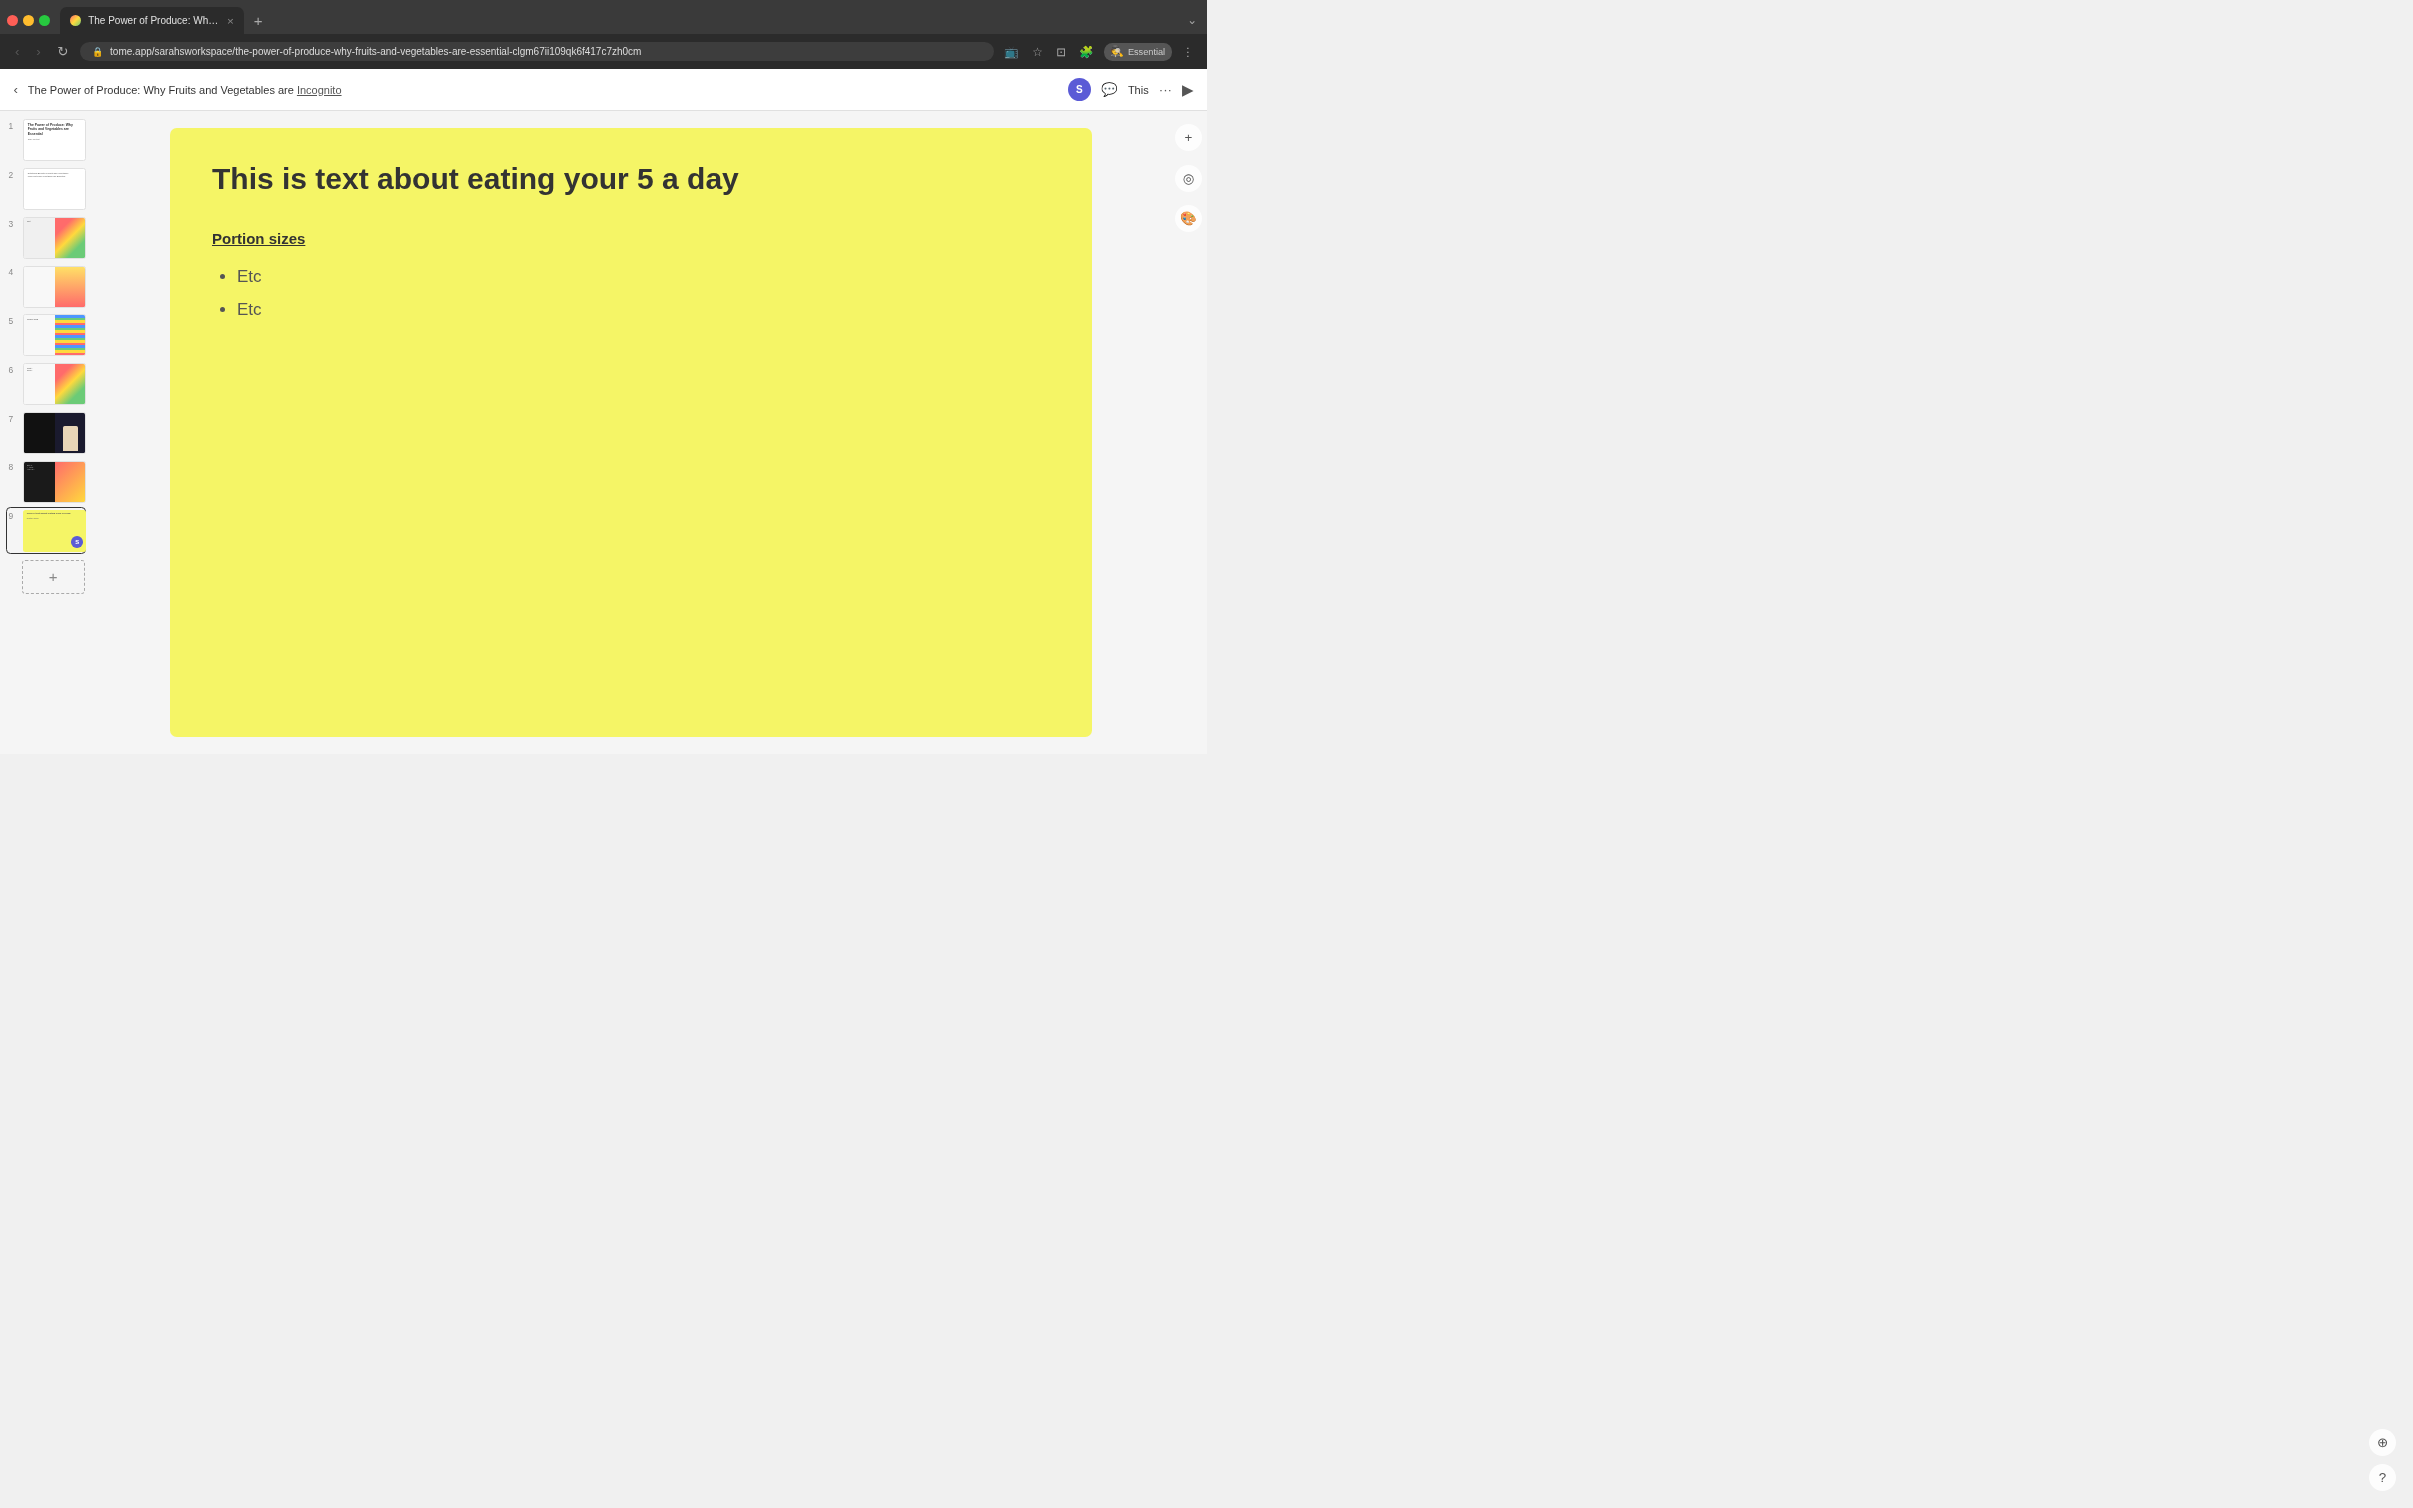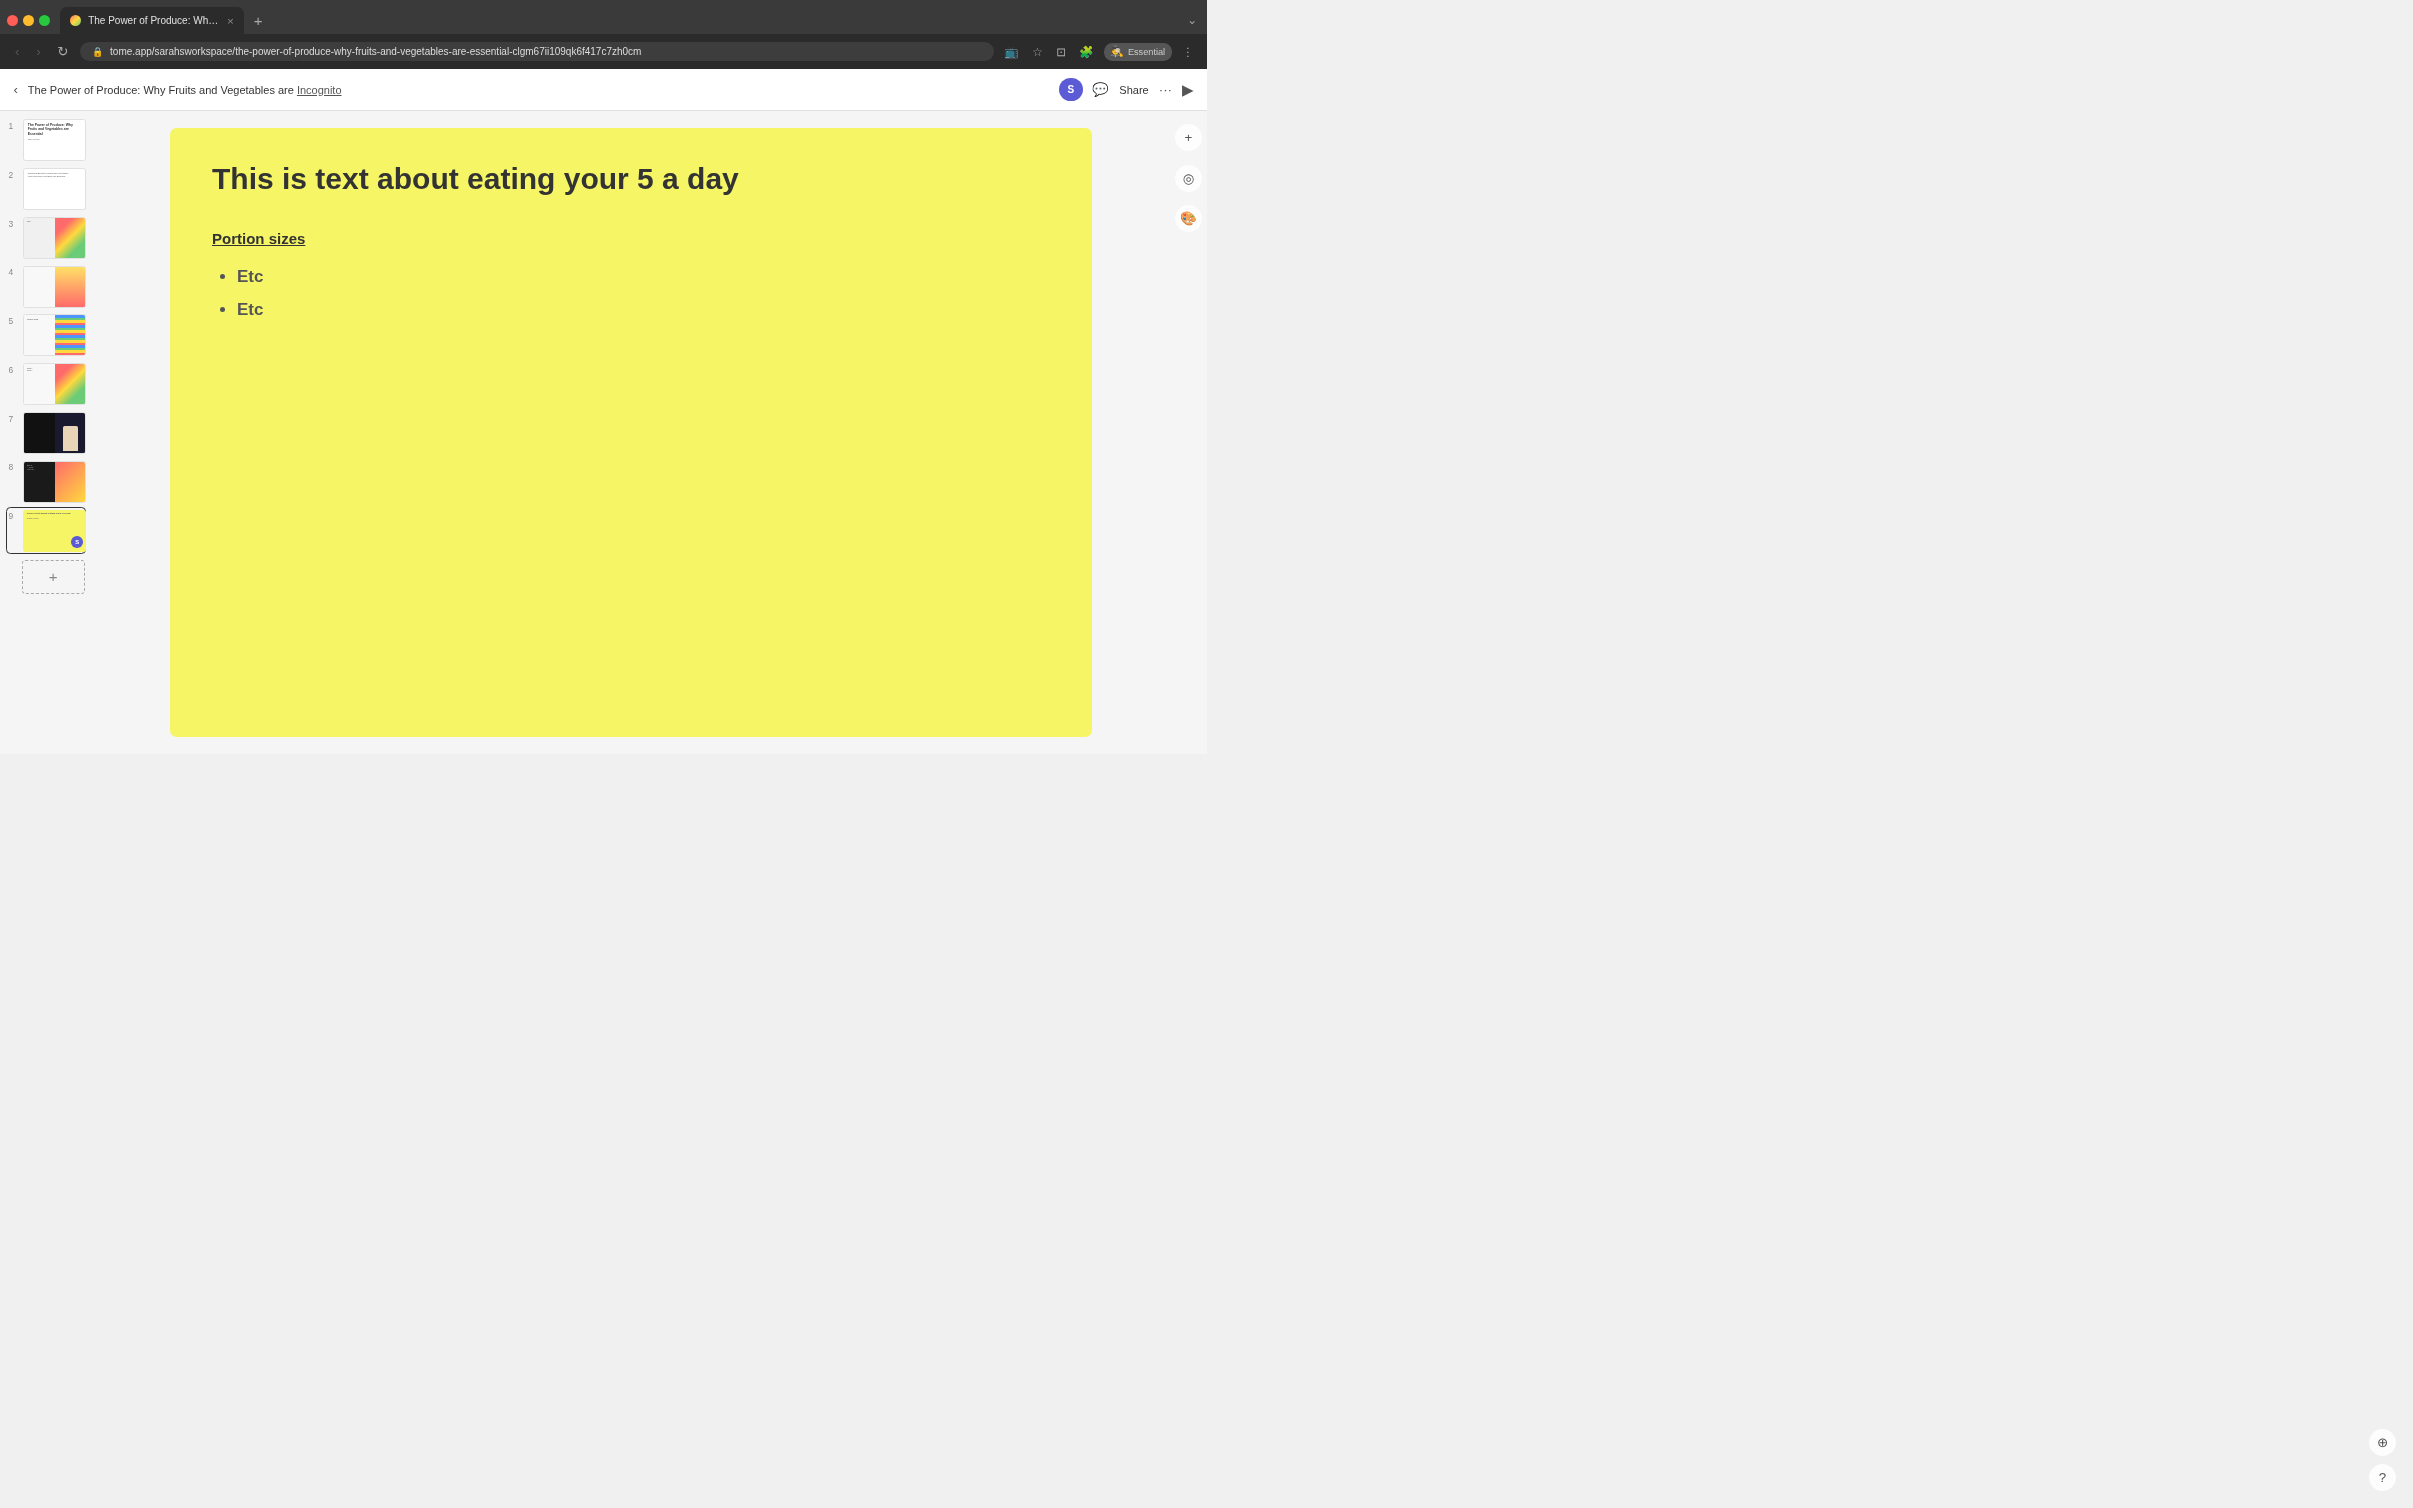--- a/index.html
+++ b/index.html
@@ -59,21 +59,21 @@
 
     .add-slide-btn { display: flex; align-items: center; justify-content: center; width: 63px; height: 34px; border: 1.3px dashed #aaa; border-radius: 3.4px; cursor: pointer; color: #888; font-size: 15px; margin: 3.4px 0 3.4px 15px; }
 
     
     .content-panel { flex: 1; display: flex; align-items: stretch; justify-content: center; overflow: hidden; padding: 17px; }
     .slide-canvas { flex: 1; background: #f5f566; border-radius: 6.7px; padding: 34px 42px; max-width: 922px; position: relative; }
 
     .slide-heading { font-size: 30px; font-weight: 700; color: #333; margin-bottom: 34px; }
     .slide-subheading { font-size: 15px; font-weight: 600; color: #333; text-decoration: underline; margin-bottom: 20px; cursor: pointer; }
     .slide-list { list-style: disc; padding-left: 25px; }
-    .slide-list li { font-size: 17px; font-weight: 700; color: #555; margin-bottom: 13.4px; }
+    .slide-list li { font-size: 17px; font-weight: 400; color: #555; margin-bottom: 13.4px; }
 
     
     .right-toolbar { width: 37px; display: flex; flex-direction: column; align-items: center; padding: 13.4px 0; gap: 13.4px; background: transparent; }
     .rt-btn { width: 27px; height: 27px; border-radius: 50%; display: flex; align-items: center; justify-content: center; cursor: pointer; color: #555; font-size: 13.4px; background: rgba(255,255,255,0.8); border: none; }
     .thumb-colorful { background: linear-gradient(135deg, #ff6b6b 25%, #ffd93d 50%, #6bcb77 75%); }
 
     
     .slide-user-badge { position: absolute; bottom: 3.4px; right: 3.4px; width: 11.7px; height: 11.7px; border-radius: 50%; background: #5b5bd6; color: #fff; font-size: 5.9px; display: flex; align-items: center; justify-content: center; font-weight: 700; }
   </style>
 </head>
@@ -118,21 +118,21 @@
 </div>
 
 <div class="app-header">
   <span class="back-btn">‹</span>
   <span class="app-title">
     The Power of Produce: Why Fruits and Vegetables are <span class="underline">Incognito</span>
   </span>
   <div class="header-actions">
     <div class="avatar">S</div>
     <span class="comment-btn">💬</span>
-    <button class="share-btn">Share</button>
+    <button class="share-btn">This</button>
     <span class="more-btn">···</span>
     <span class="play-btn">▶</span>
   </div>
 </div>
 
 <div class="main-area">
 
   <div class="sidebar">
 
     <div class="slide-item">

